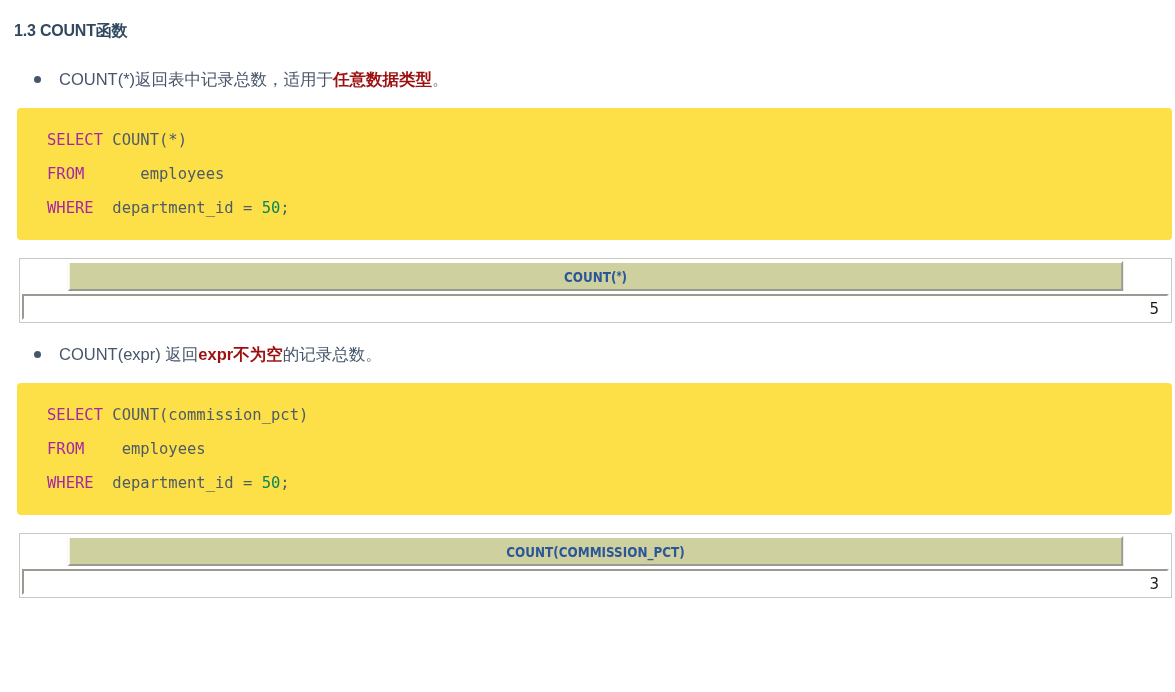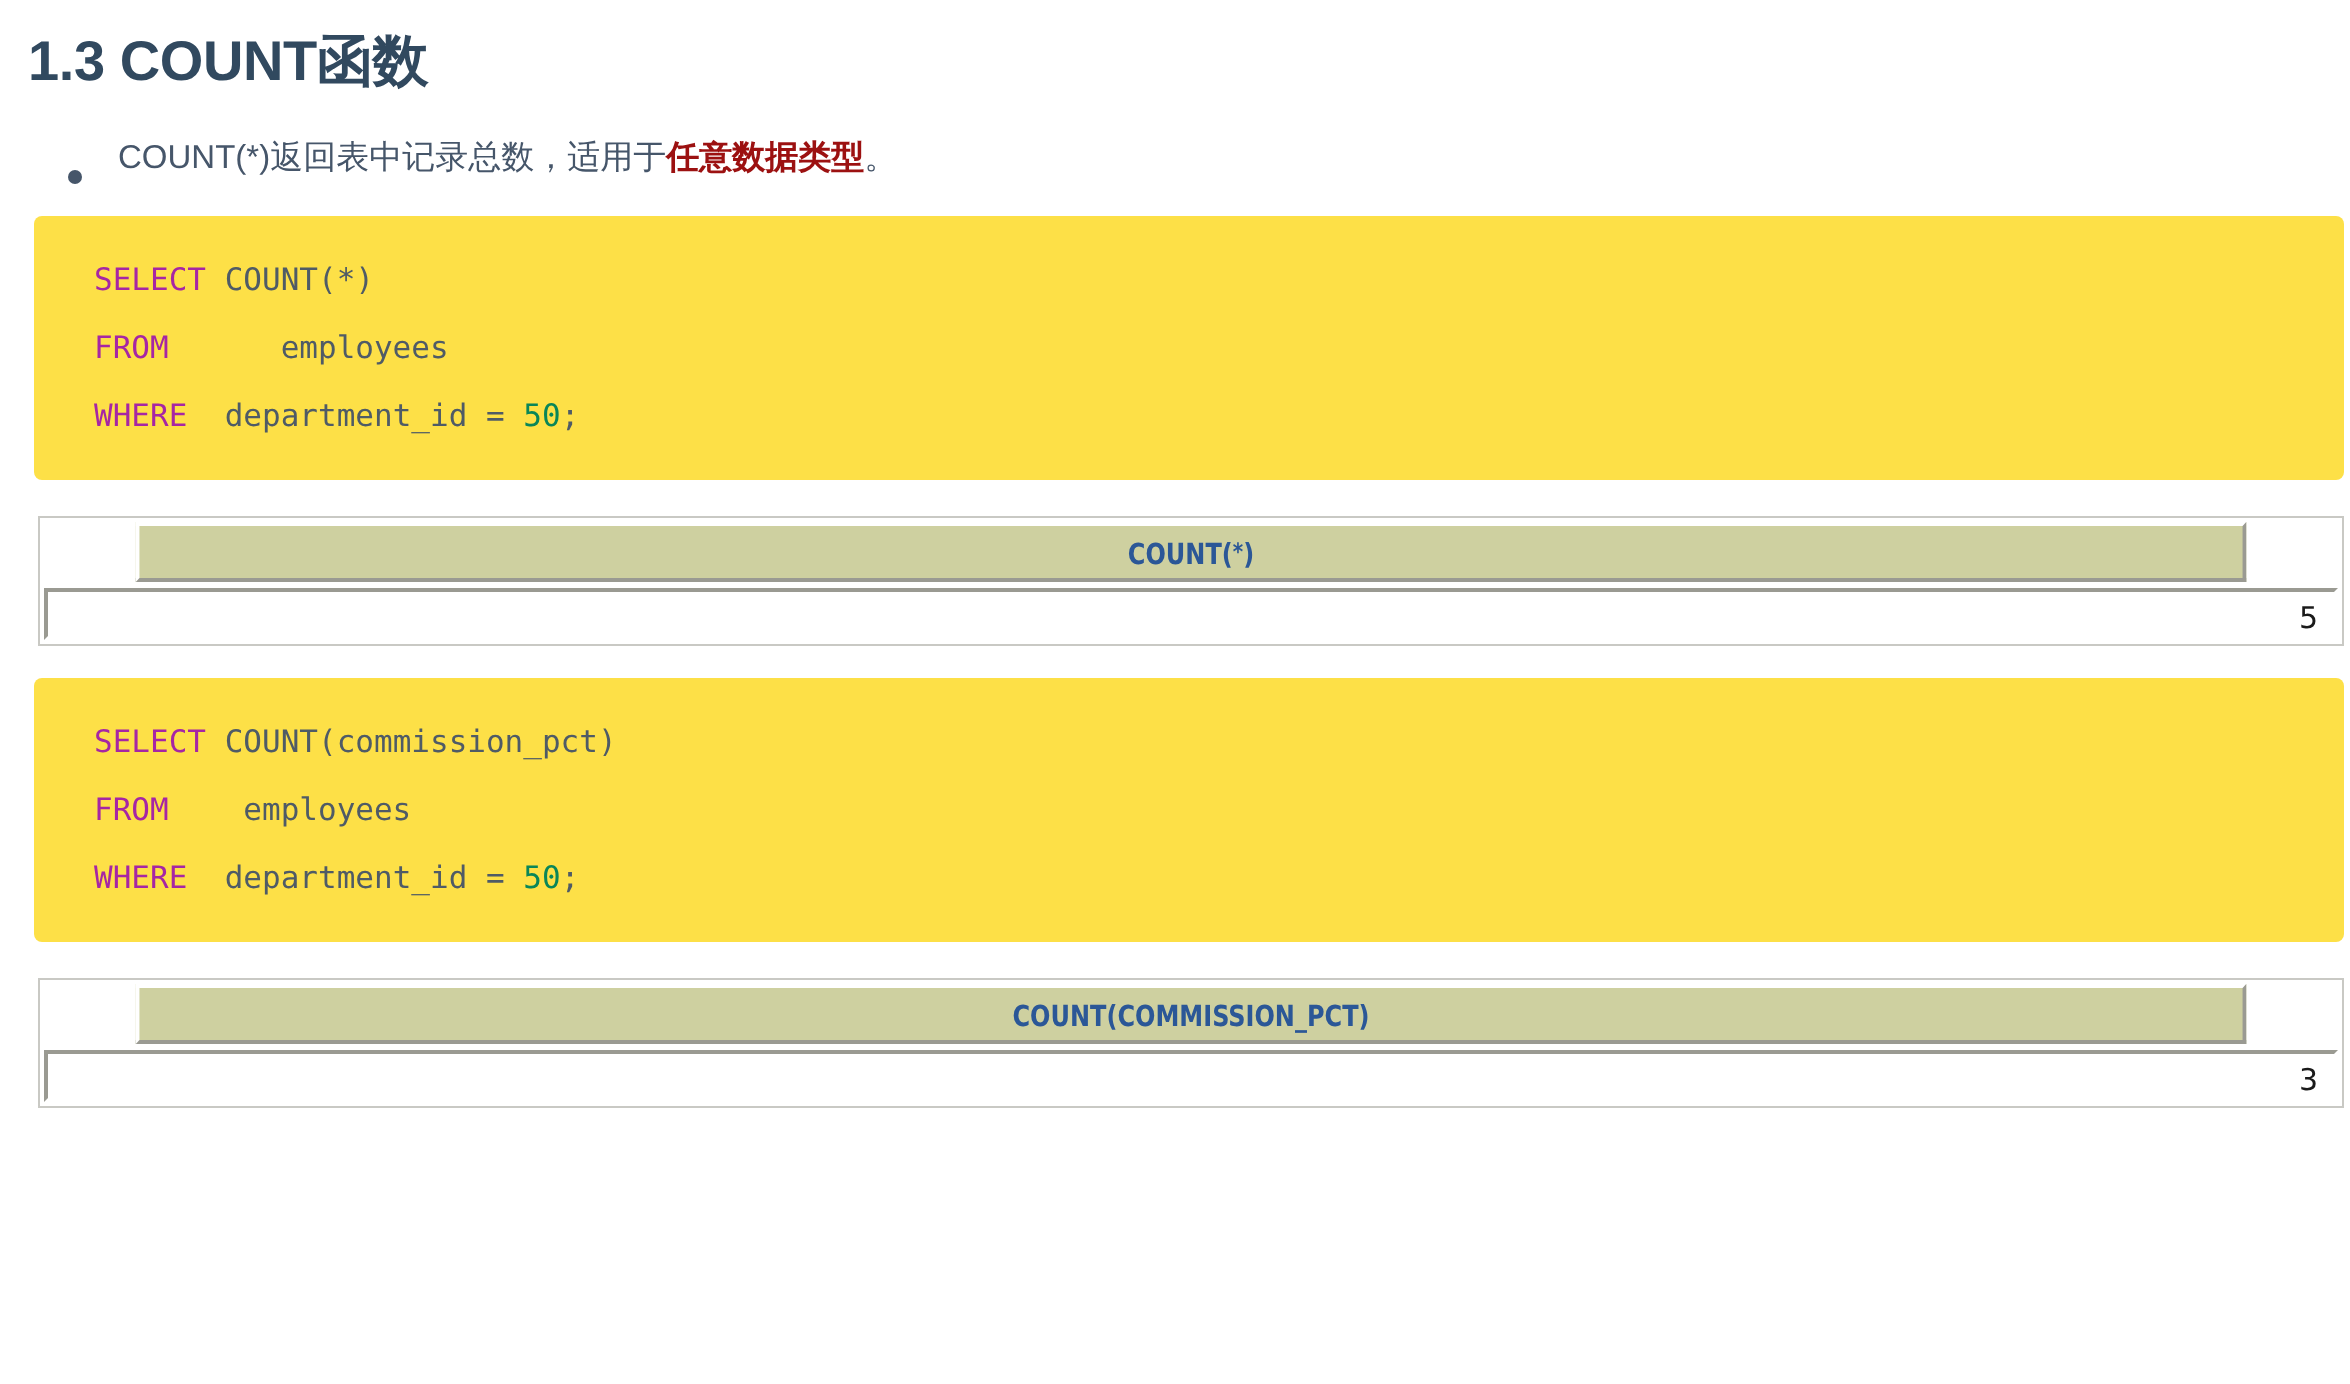--- a/index.html
+++ b/index.html
@@ -19,31 +19,31 @@
     position: relative;
     width: 1175px;
     height: 692px;
     box-sizing: border-box;
   }
 
   
   .heading {
     margin: 0;
     padding: 14px 0 0 14px;
-    font-size: 28px;
+    font-size: 16px;
     line-height: 34px;
     font-weight: bold;
     color: #31495f;
     letter-spacing: -0.2px;
   }
 
   
   .bullet-row {
     display: flex;
-    align-items: flex-end;
+    align-items: flex-start;
     padding-left: 34px;
     margin-top: 18px;
   }
   .bullet-dot {
     width: 7px;
     height: 7px;
     border-radius: 50%;
     background: #46566a;
     margin-top: 10px;
     margin-right: 18px;
@@ -140,20 +140,24 @@
 
   <div class="code-block"><span class="kw">SELECT</span><span class="id"> COUNT(*)</span>
 <span class="kw">FROM</span><span class="id">      employees</span>
 <span class="kw">WHERE</span><span class="id">  department_id = </span><span class="num">50</span><span class="punc">;</span></div>
 
   <div class="result-table">
     <div class="result-header"><span>COUNT(</span><span class="star">*</span><span>)</span></div>
     <div class="result-value">5</div>
   </div>
 
+  <div class="bullet-row">
+    <span class="bullet-dot"></span>
+    <span class="bullet-text"><span>COUNT(expr) 返回</span><span class="em">expr不为空</span><span>的记录总数。</span></span>
+  </div>
 
   <div class="code-block"><span class="kw">SELECT</span><span class="id"> COUNT(commission_pct)</span>
 <span class="kw">FROM</span><span class="id">    employees</span>
 <span class="kw">WHERE</span><span class="id">  department_id = </span><span class="num">50</span><span class="punc">;</span></div>
 
   <div class="result-table">
     <div class="result-header"><span>COUNT(COMMISSION_PCT)</span><span class="star"></span><span></span></div>
     <div class="result-value">3</div>
   </div>
 

